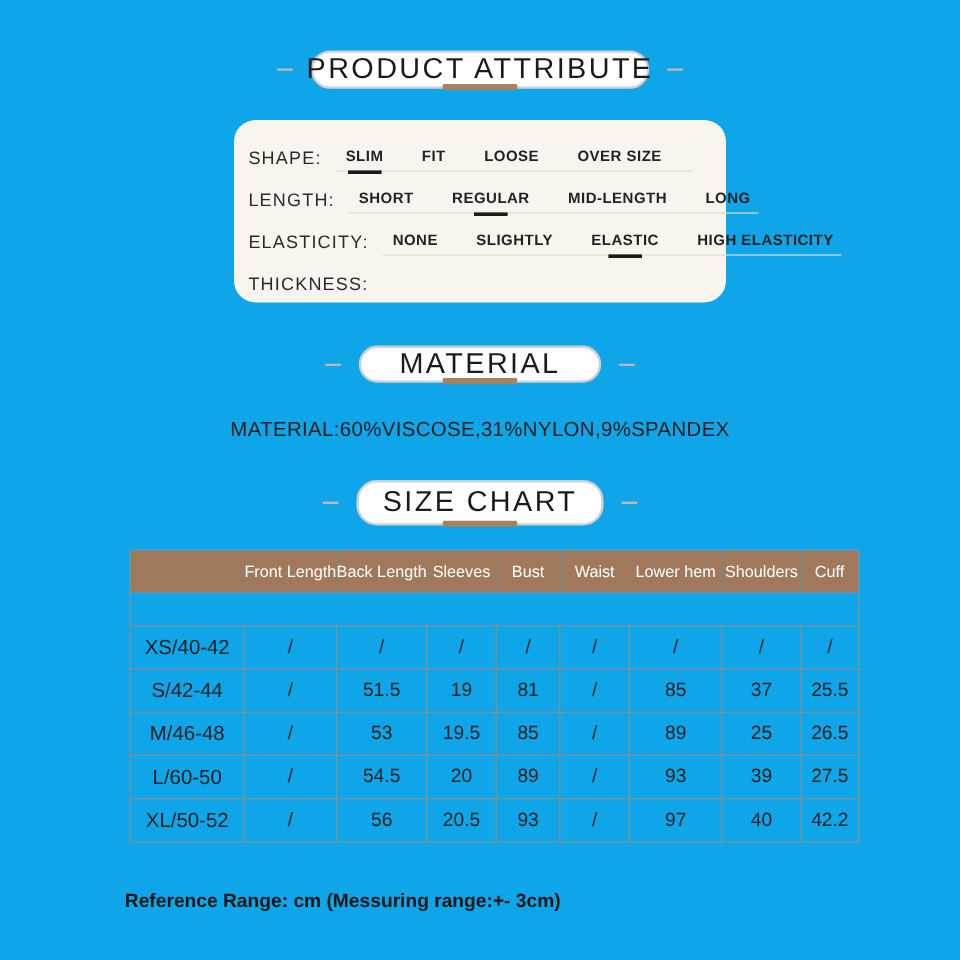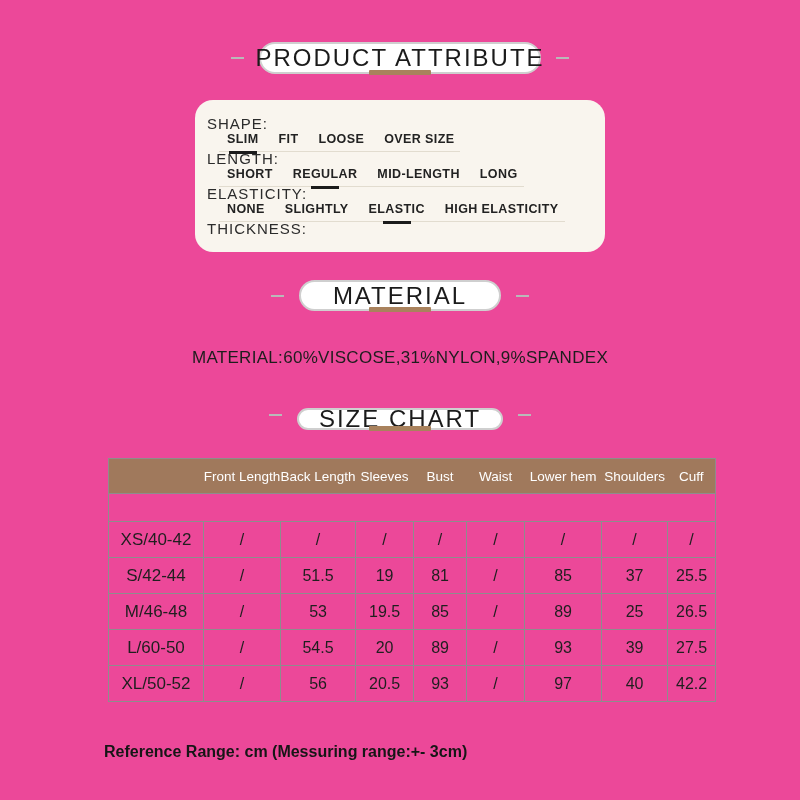--- a/index.html
+++ b/index.html
@@ -1,37 +1,37 @@
 <!DOCTYPE html>
 <html style="--accent-brown: #a0795c; --underline-brown: #a9825d; --card-bg: #f9f5ee;"><head>
 <meta charset="utf-8">
 <style>
   * { margin: 0; padding: 0; box-sizing: border-box; }
   html, body { background: #ffffff; }
   body { font-family: "Liberation Sans", "DejaVu Sans", sans-serif; color: #1c1c1c; }
-  .canvas { position: relative; width: 800px; height: 800px; background: #ec4899; overflow: hidden; margin: 0 auto; }
+  .canvas { position: relative; width: 800px; height: 800px; background: #0ea5e9; overflow: hidden; margin: 0 auto; }
 
   
   .pill-header { position: absolute; left: 0; width: 100%; display: flex; align-items: center; justify-content: center; }
   .side-line { height: 2px; background: #b9b9b9; width: 13px; }
   .pill { position: relative; background: #fff; border: 2px solid #cfcfcf; border-radius: 17px;
           display: flex; align-items: center; justify-content: center; margin: 0 15px; }
   .pill-title { font-size: 24px; letter-spacing: 2px; color: #1b1b1b; font-weight: 500; white-space: nowrap; }
   .pill-underline { position: absolute; left: 50%; transform: translateX(-50%); bottom: -3px;
                     width: 62px; height: 5px; background: var(--underline-brown, #a9825d); border-radius: 1px; }
   #hdr-product { top: 42px; } #hdr-product .pill { width: 282px; height: 32px; }
-  #hdr-material { top: 280px; } #hdr-material .pill { width: 202px; height: 31px; }
-  #hdr-size { top: 400px; } #hdr-size .pill { width: 206px; height: 22px; margin-top: 8px; }
+  #hdr-material { top: 288px; } #hdr-material .pill { width: 202px; height: 31px; }
+  #hdr-size { top: 400px; } #hdr-size .pill { width: 206px; height: 38px; }
 
   
   .attr-card { position: absolute; left: 195px; top: 100px; width: 410px; height: 152px;
                background: var(--card-bg, #f9f5ee); border-radius: 18px; padding: 15px 28px 10px 12px; }
-  .attr-row { display: flex; align-items: flex-start; height: 35px; flex-direction: column; }
+  .attr-row { display: flex; align-items: center; height: 35px; }
   .attr-label { font-size: 15px; letter-spacing: 1px; color: #2b2b2b; white-space: nowrap; flex: 0 0 auto; }
-  .attr-options { flex: 1 1 auto; display: flex; gap: 20px; margin-left: 12px; padding: 0 6px 5px 8px;
+  .attr-options { flex: 1 1 auto; display: flex; gap: 32px; margin-left: 12px; padding: 0 6px 5px 8px;
                   border-bottom: 1px solid #e2dccf; }
   .opt { position: relative; font-size: 12.5px; font-weight: 600; letter-spacing: 0.4px; color: #222;
          white-space: nowrap; }
   .opt.selected::after { content: ""; position: absolute; left: 50%; transform: translateX(-50%);
                          bottom: -8px; width: 28px; height: 3px; background: #1b1b1b; }
 
   
   .material-line { position: absolute; top: 333px; left: 0; width: 100%; text-align: center;
                    font-size: 17px; font-weight: 500; letter-spacing: 0.3px; color: #1d1d1d; margin-top: 15px; }
 

